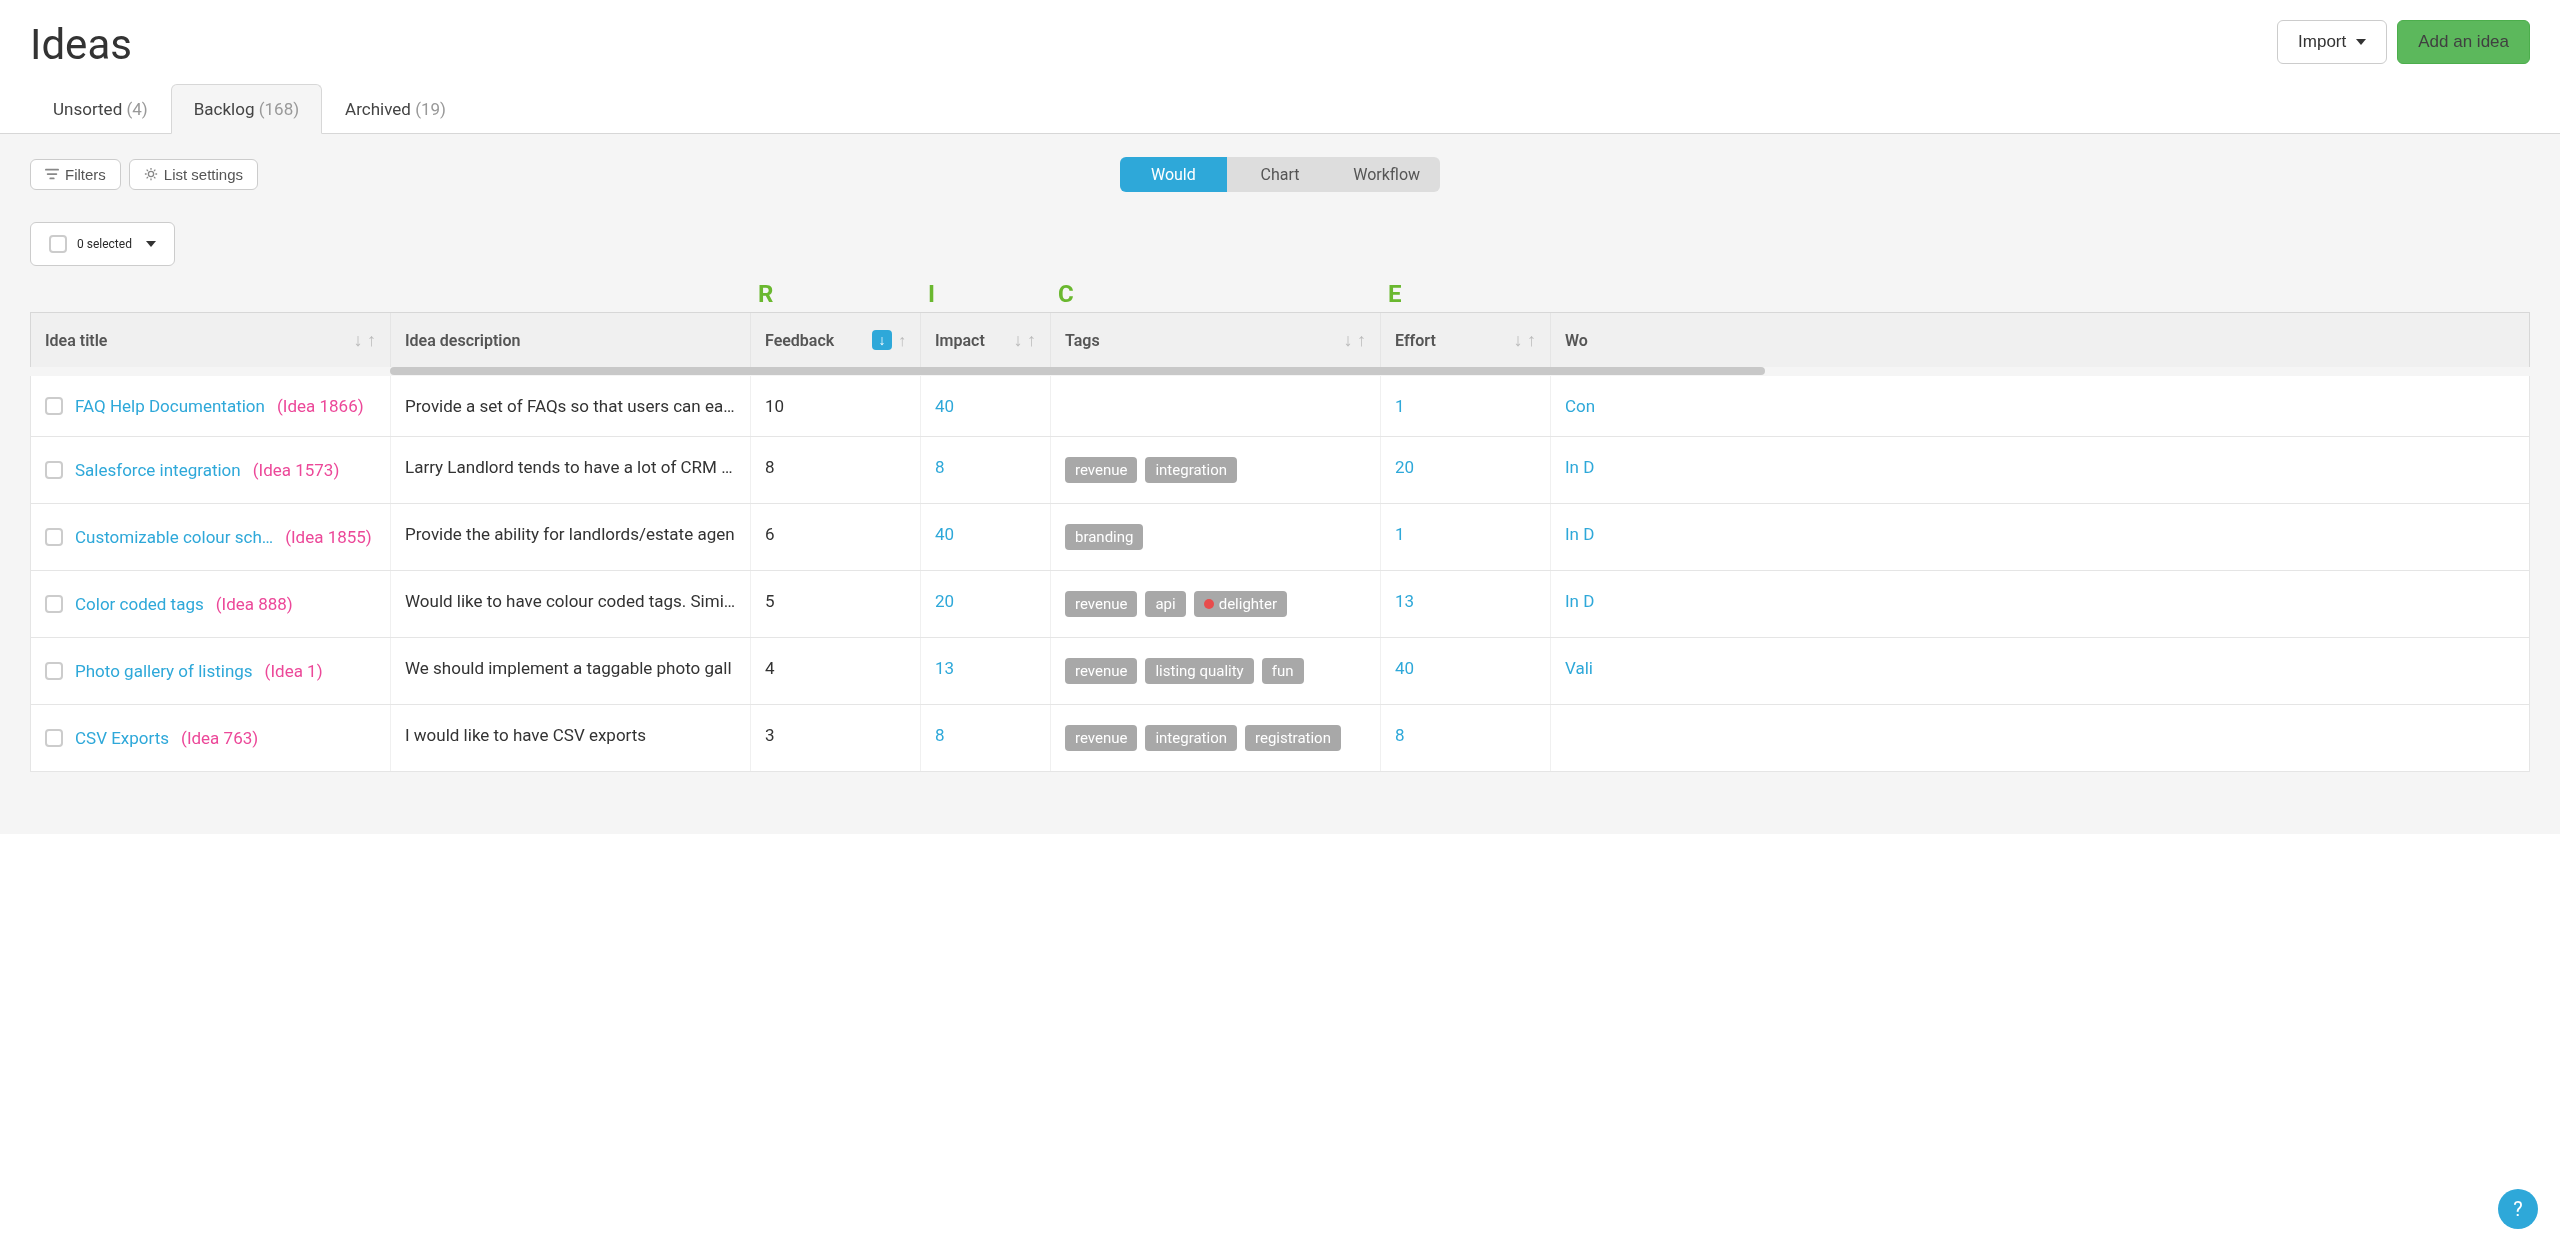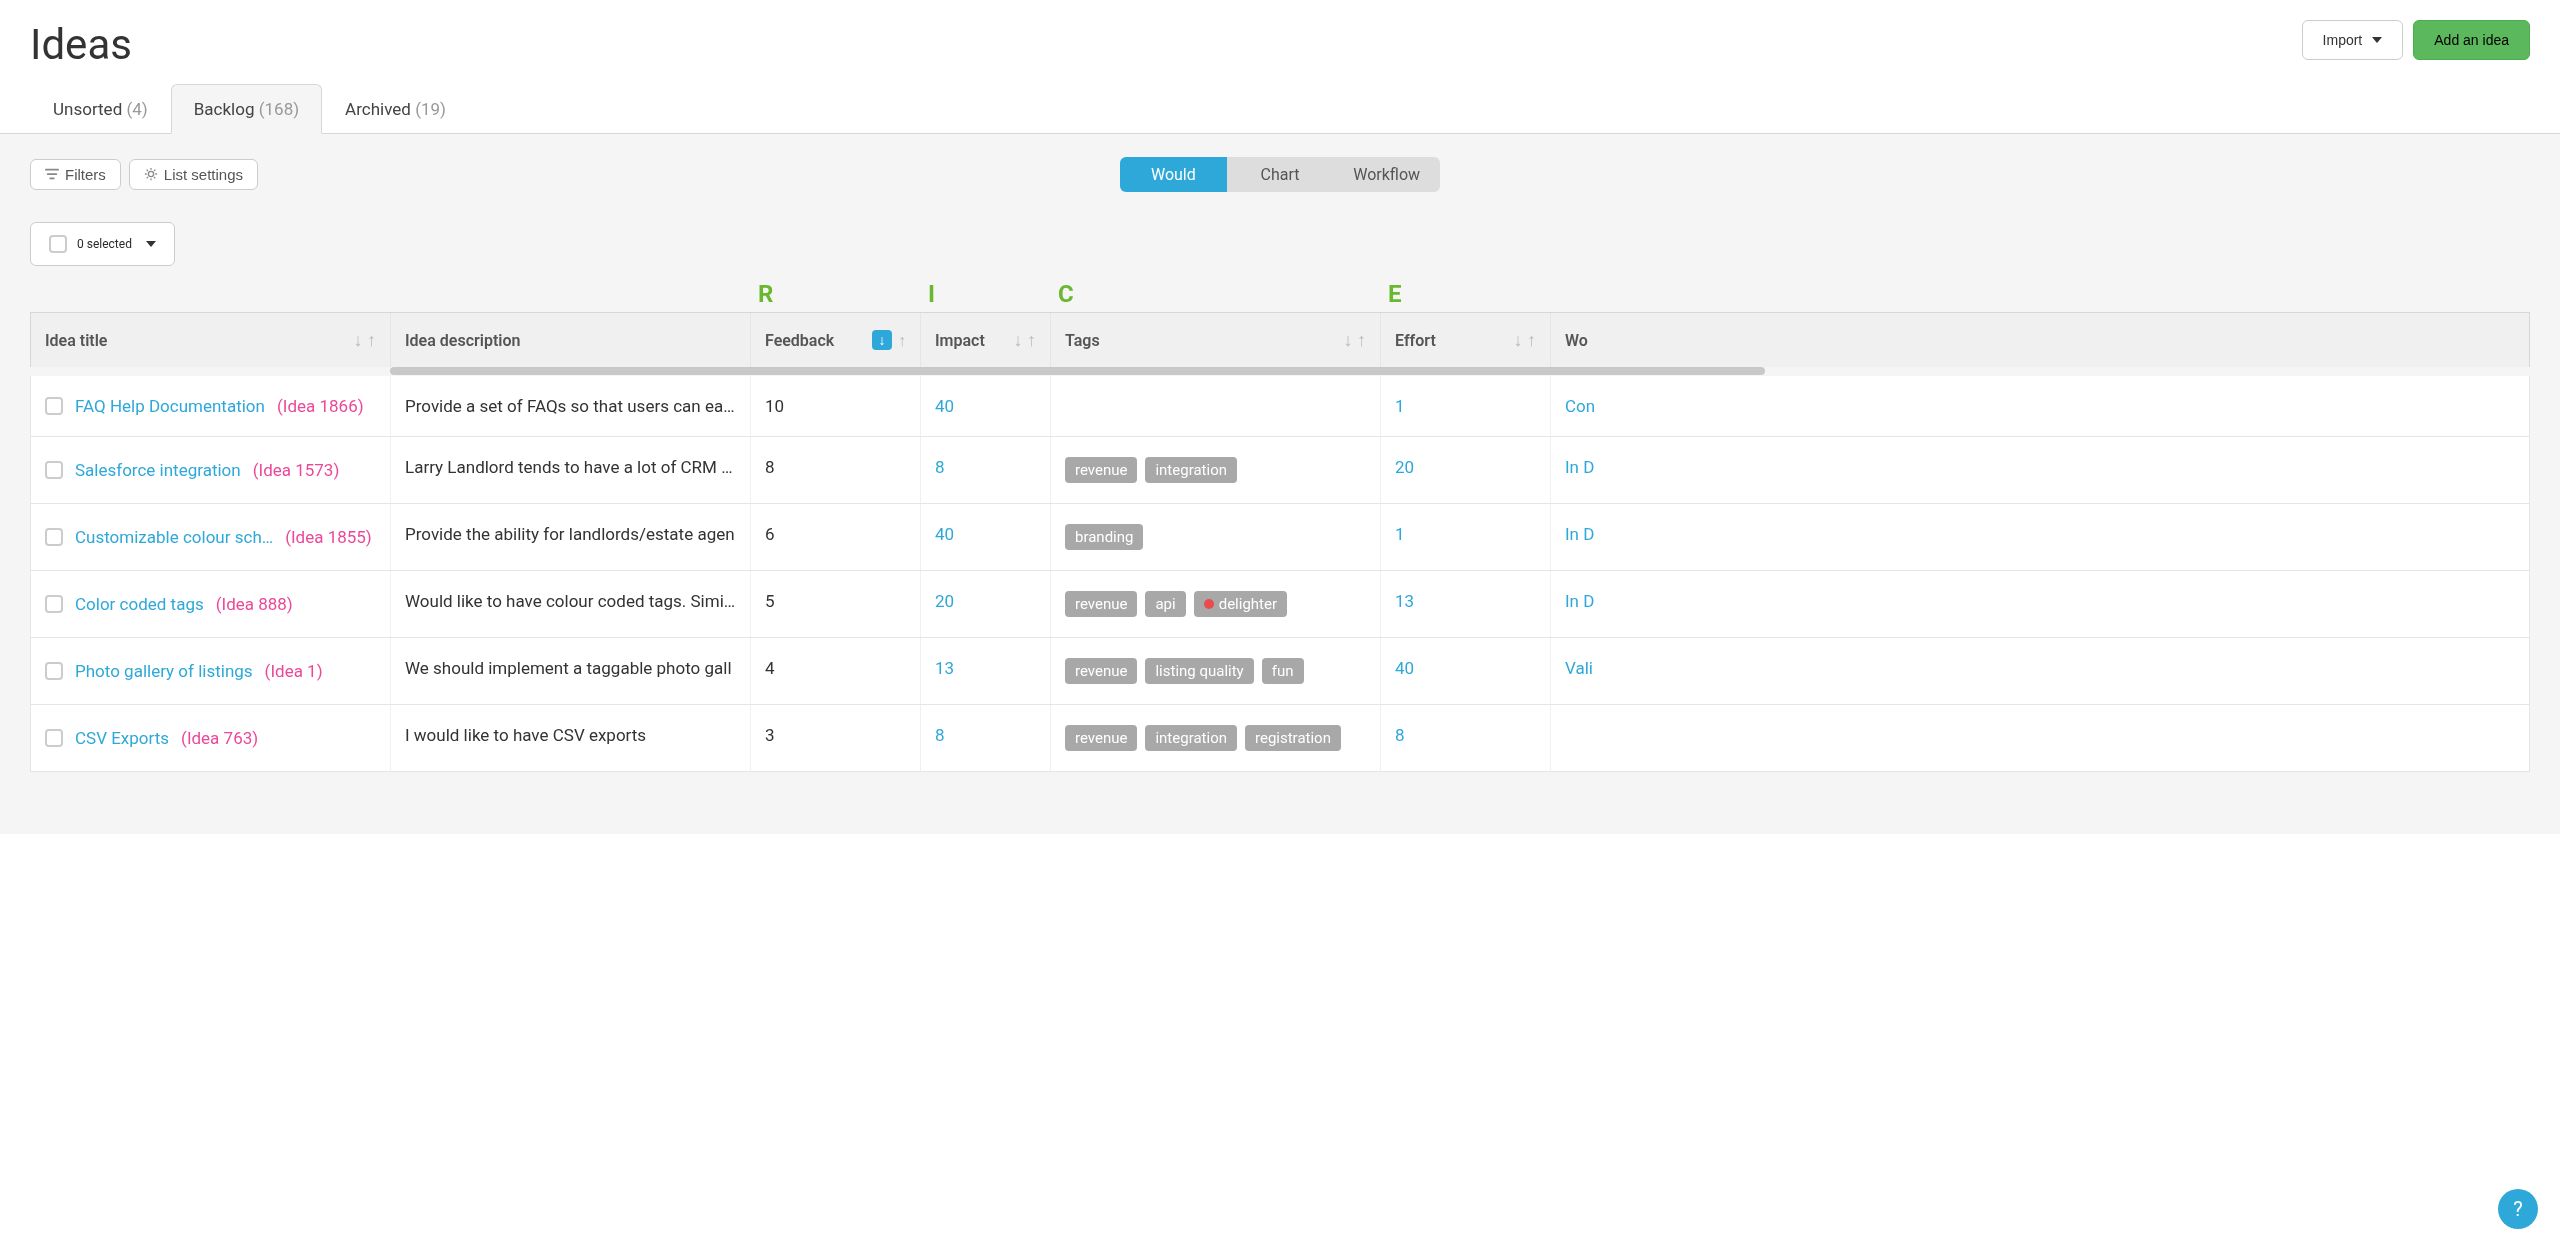--- a/index.html
+++ b/index.html
@@ -17,34 +17,34 @@
   padding: 20px 30px 15px 30px;
 }
 .page-title {
   font-size: 42px;
   font-weight: 400;
   color: #333;
 }
 .header-actions { display: flex; gap: 10px; }
 .btn {
   padding: 11px 20px;
-  font-size: 14px;
+  font-size: 17px;
   border-radius: 6px;
   cursor: pointer;
   border: 1px solid #ccc;
   background: #fff;
   display: inline-flex;
   align-items: center;
   gap: 6px;
 }
 .btn-import { color: #333; }
 .btn-add {
   background: #5cb85c;
   border: 1px solid #4cae4c;
-  color: #000000;
+  color: #404040;
 }
 .caret-down {
   display: inline-block;
   width: 0; height: 0;
   border-left: 5px solid transparent;
   border-right: 5px solid transparent;
   border-top: 6px solid #333;
   margin-left: 4px;
 }
 .tabs {

